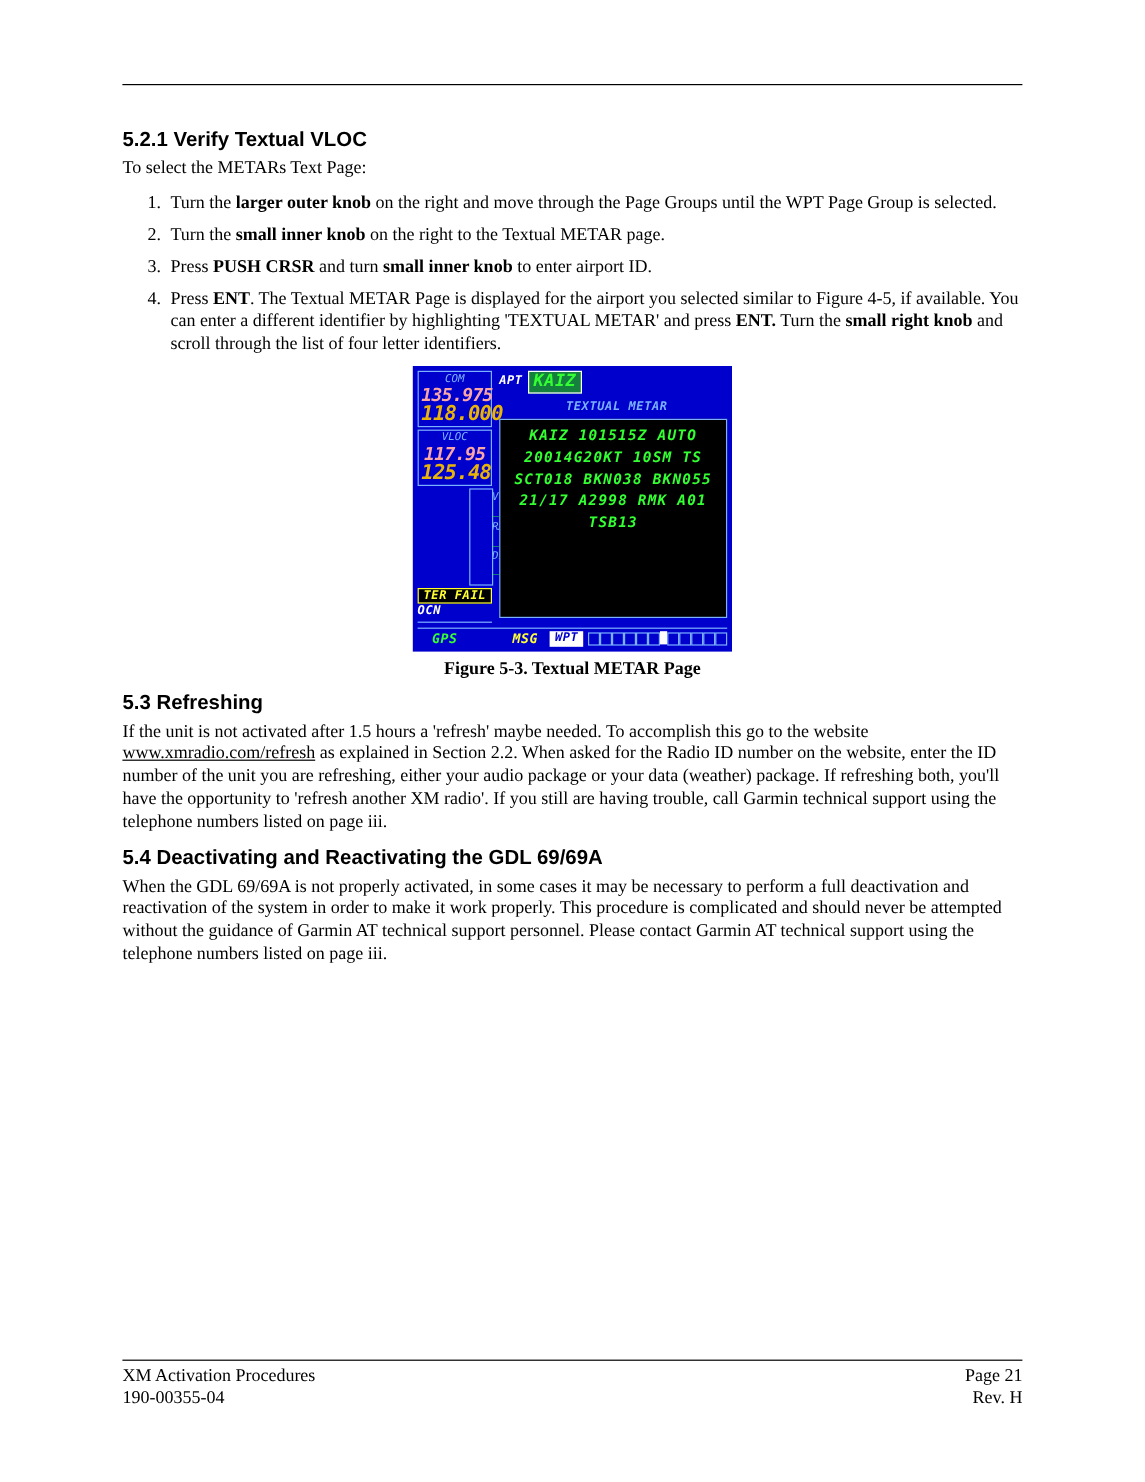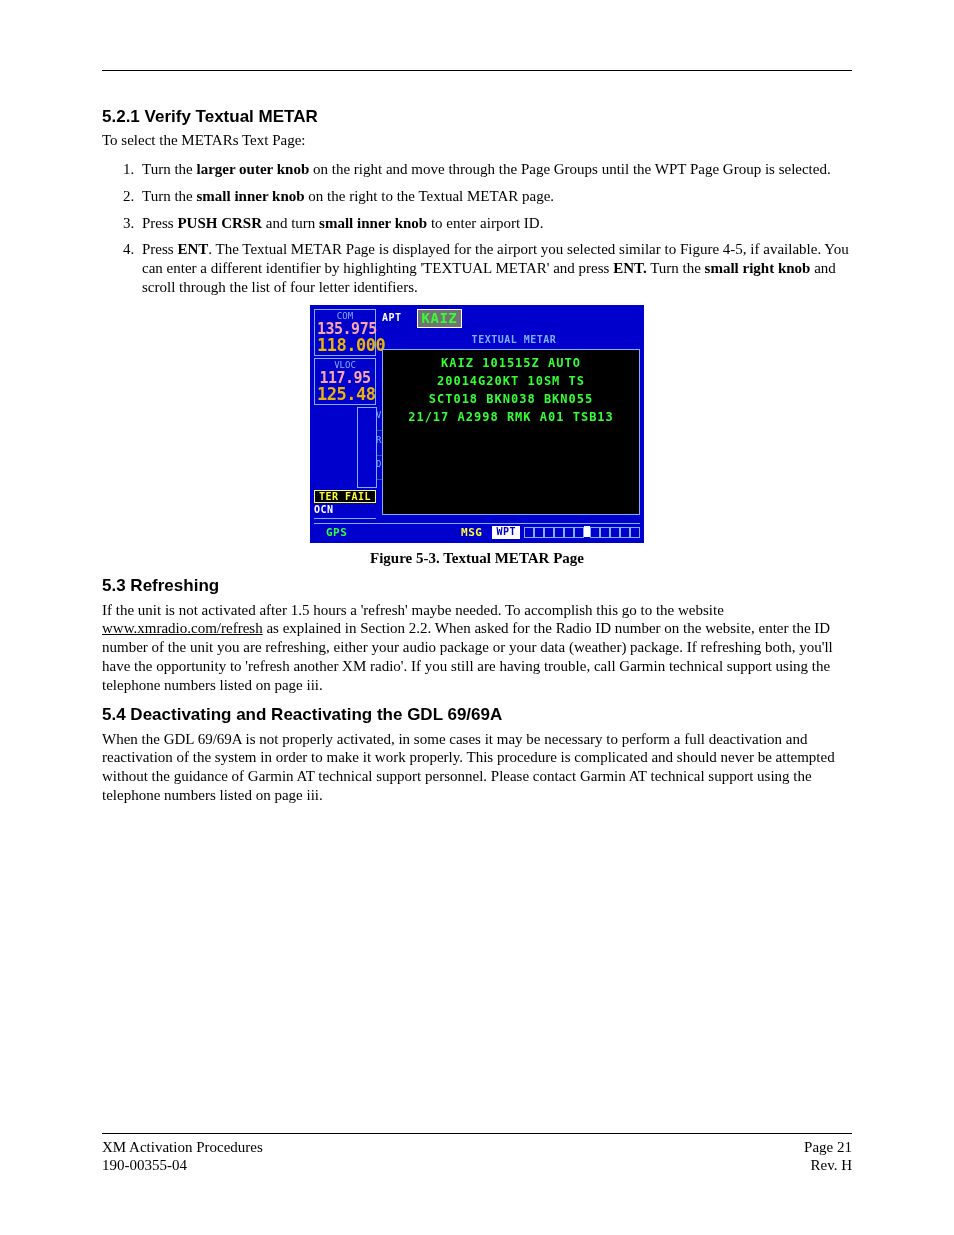--- a/index.html
+++ b/index.html
@@ -35,29 +35,30 @@
   p { margin: 2px 0 10px 0; }
   ol { margin: 4px 0 0 0; padding-left: 36px; }
   ol li { margin-bottom: 8px; padding-left: 4px; }
   .bold { font-weight: bold; }
   .figure-wrap { text-align: center; margin: 6px 0 6px 0; }
   .figure-caption { font-weight: bold; text-align: center; margin: 6px 0 8px 0; }
   .underline { text-decoration: underline; }
 
   
   .avionics {
-    width: 334px;
+    width: 266px;
     height: 238px;
     background: #0000cc;
     margin: 0 auto;
     font-family: "Lucida Console", Monaco, monospace;
     font-size: 12px;
     color: #fff;
     position: relative;
     letter-spacing: 0.5px;
+    font-style: italic;
   }
   .av-sidebar {
     position: absolute;
     left: 4px; top: 4px;
     width: 62px;
   }
   .av-lbl { color: #7bb1ff; font-size: 9px; padding: 1px 2px 0 2px; letter-spacing: 0; }
   .av-box {
     border: 1px solid #7bb1ff;
     margin-bottom: 2px;
@@ -72,25 +73,25 @@
     background: #000; color: #ffff33; font-size: 10px;
     border: 1px solid #ffff33; text-align: center; margin: 2px 0 1px 0;
     padding: 0; line-height: 1.1; font-weight: bold;
   }
   .av-ocn { color: #fff; font-size: 10px; text-align: left; font-weight: bold; }
 
   .av-main {
     position: absolute;
     left: 72px; top: 4px; right: 4px; bottom: 22px;
   }
-  .av-apt-row { display: flex; align-items: center; gap: 15px; }
+  .av-apt-row { display: flex; align-items: center; gap: 4px; }
   .av-apt-lbl { color: #fff; font-size: 10px; font-weight: bold; }
   .av-apt-box {
     border: 1px solid #fff; color: #33ff33; font-size: 14px; font-weight: bold;
-    padding: 0 4px; background: #737373;
+    padding: 0 4px; background: #15803d;
   }
   .av-metar-lbl { color: #7bb1ff; font-size: 10px; margin: 6px 0 2px 6px; letter-spacing: 0.5px; font-weight: bold; }
   .av-black {
     background: #000; border: 1px solid #7bb1ff;
     height: 156px; padding: 4px 6px;
     color: #33ff33; font-size: 12px; line-height: 1.5; letter-spacing: 1px;
     font-weight: bold;
   }
   .av-status {
     position: absolute; left: 4px; right: 4px; bottom: 3px;
@@ -118,21 +119,21 @@
   }
   .footer-rule { border-top: 1.5px solid #000; margin-bottom: 4px; }
   .footer-row { display: flex; justify-content: space-between; font-size: 15px; gap: 25px; }
 </style>
 </head>
 <body>
 
 <div class="page">
   <div class="top-rule"></div>
 
-  <h2>5.2.1  Verify Textual METAR</h2>
+  <h2>5.2.1  Verify Textual VLOC</h2>
   <p>To select the METARs Text Page:</p>
   <ol>
     <li>
       <span>Turn the </span><span class="bold">larger outer knob</span><span> on the right and move through the Page Groups until the WPT Page Group is selected.</span>
     </li>
     <li>
       <span>Turn the </span><span class="bold">small inner knob</span><span> on the right to the Textual METAR page.</span>
     </li>
     <li>
       <span>Press </span><span class="bold">PUSH CRSR</span><span> and turn </span><span class="bold">small inner knob</span><span> to enter airport ID.</span>

